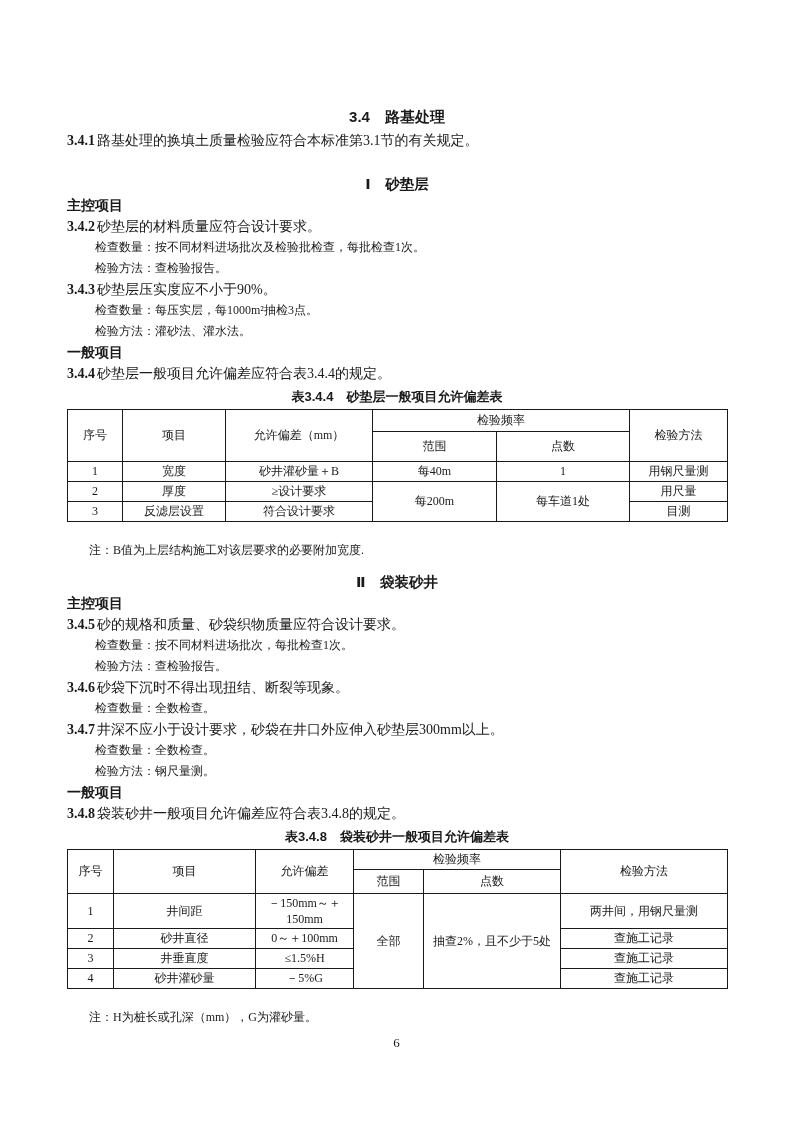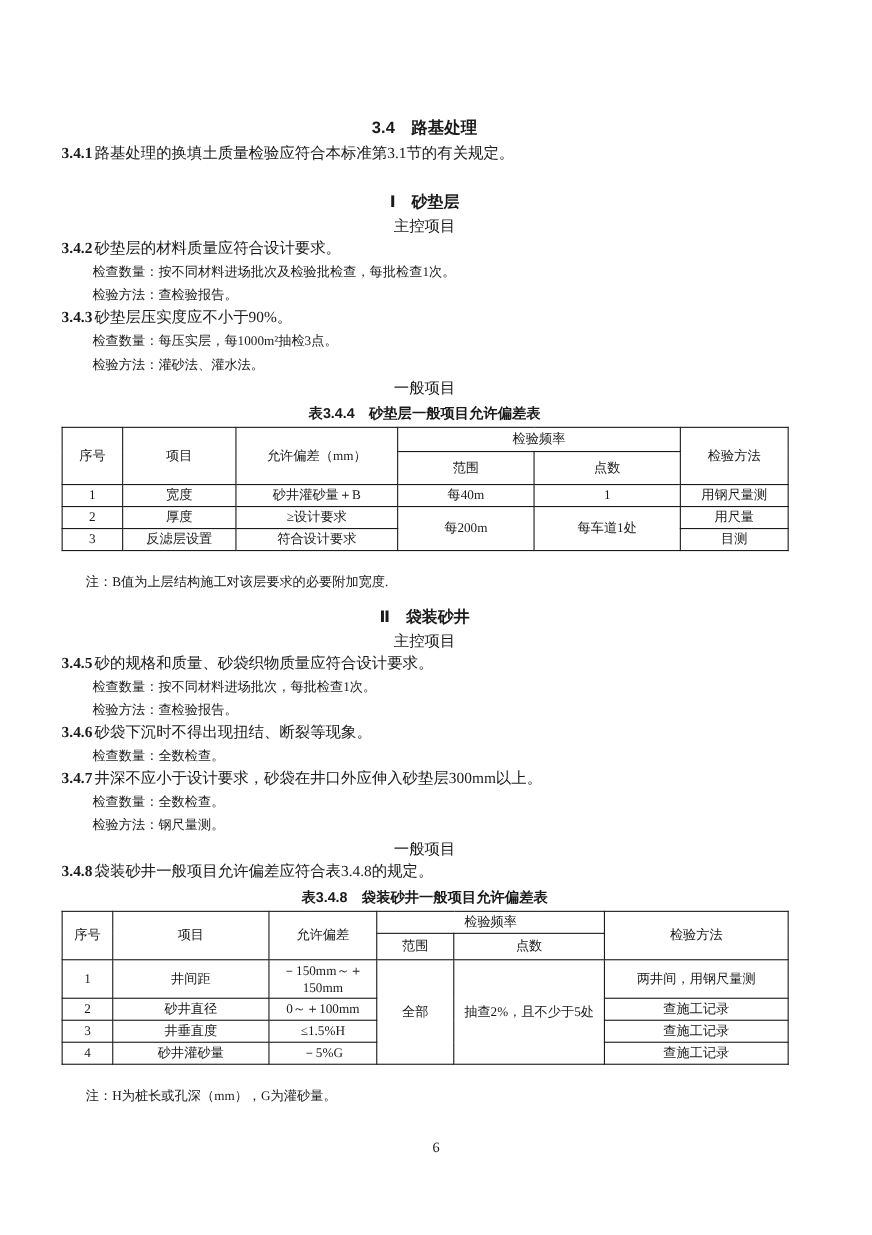--- a/index.html
+++ b/index.html
@@ -3,37 +3,37 @@
 <meta charset="utf-8">
 <style>
   * { margin:0; padding:0; box-sizing:border-box; }
   html,body { background:#888; }
   .page {
     width:793px; height:1123px; background:#ffffff; position:relative;
     margin:0 auto; overflow:hidden;
     font-family:"Liberation Serif","DejaVu Serif",serif;
     color:#1a1a1a;
   }
-  .content { position:absolute; left:56px; top:106px; width:660px; }
+  .content { position:absolute; left:67px; top:106px; width:660px; }
   .doc-title {
     text-align:center; font-family:"Liberation Sans","DejaVu Sans",sans-serif;
     font-weight:bold; font-size:15px; line-height:22px; margin-bottom:2px;
   }
   .clause { font-size:14px; line-height:21px; }
   .clause .num { font-weight:bold; margin-right:2px; }
   .detail { font-size:12px; line-height:21px; padding-left:28px; }
   .sub-heading {
     text-align:center; font-family:"Liberation Sans","DejaVu Sans",sans-serif;
     font-weight:bold; font-size:14.5px; line-height:21px;
   }
   .gap-top { margin-top:23px; }
   .gap-top-sm { margin-top:14px; }
   .item-heading {
-    text-align:center; font-family:"Liberation Sans","DejaVu Sans",sans-serif;
-    font-weight:normal; font-size:14px; line-height:21px;
+    text-align:left; font-family:"Liberation Sans","DejaVu Sans",sans-serif;
+    font-weight:bold; font-size:14px; line-height:21px;
   }
   .table-caption {
     text-align:center; font-family:"Liberation Sans","DejaVu Sans",sans-serif;
     font-weight:bold; font-size:13px; line-height:21px; margin-top:2px; margin-bottom:2px;
   }
   table.spec-table {
     border-collapse:collapse; width:660px; table-layout:fixed;
     font-size:12px;
   }
   table.spec-table td {
@@ -67,20 +67,21 @@
     <p class="clause"><span class="num">3.4.2</span><span>砂垫层的材料质量应符合设计要求。</span></p>
     <p class="detail">检查数量：按不同材料进场批次及检验批检查，每批检查1次。</p>
     <p class="detail">检验方法：查检验报告。</p>
 
     <p class="clause"><span class="num">3.4.3</span><span>砂垫层压实度应不小于90%。</span></p>
     <p class="detail">检查数量：每压实层，每1000m²抽检3点。</p>
     <p class="detail">检验方法：灌砂法、灌水法。</p>
 
     <h3 class="item-heading">一般项目</h3>
 
+    <p class="clause"><span class="num">3.4.4</span><span>砂垫层一般项目允许偏差应符合表3.4.4的规定。</span></p>
 
     <div class="table-caption">表3.4.4　砂垫层一般项目允许偏差表</div>
 
     <table class="spec-table">
       <colgroup>
         <col style="width:55px">
           <col style="width:103px">
           <col style="width:147px">
         <col style="width:124px">
           <col style="width:133px">

